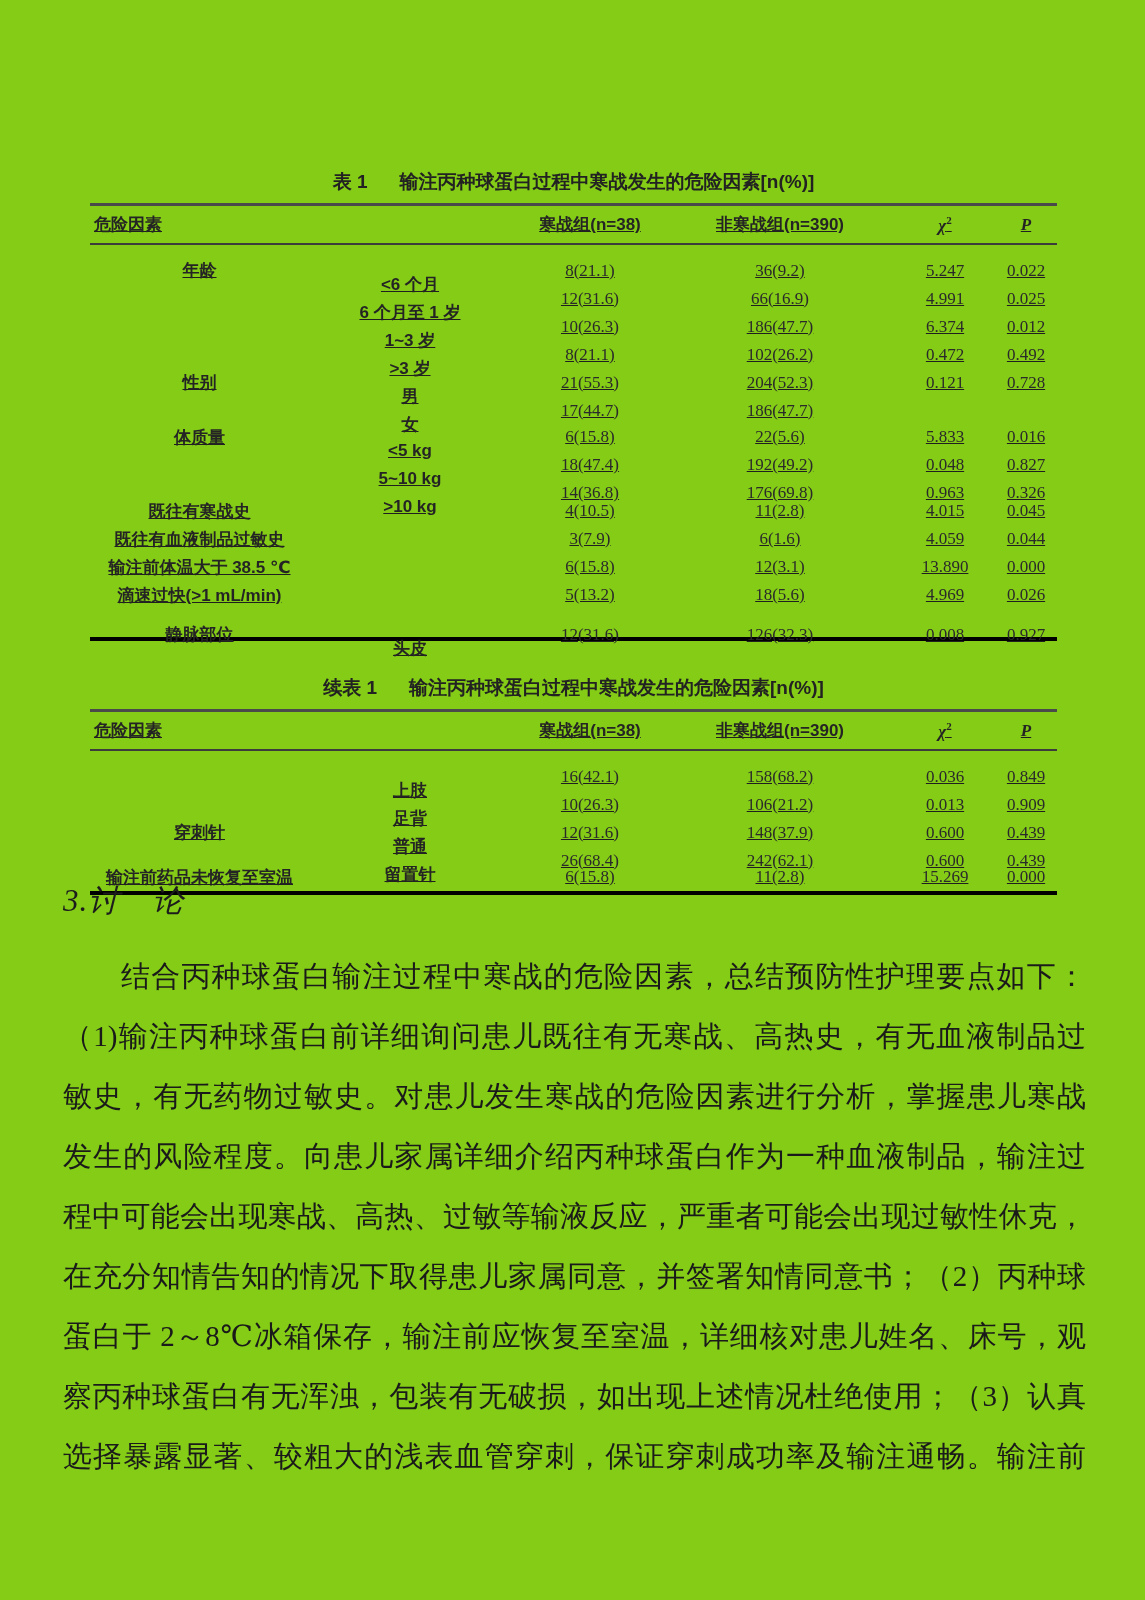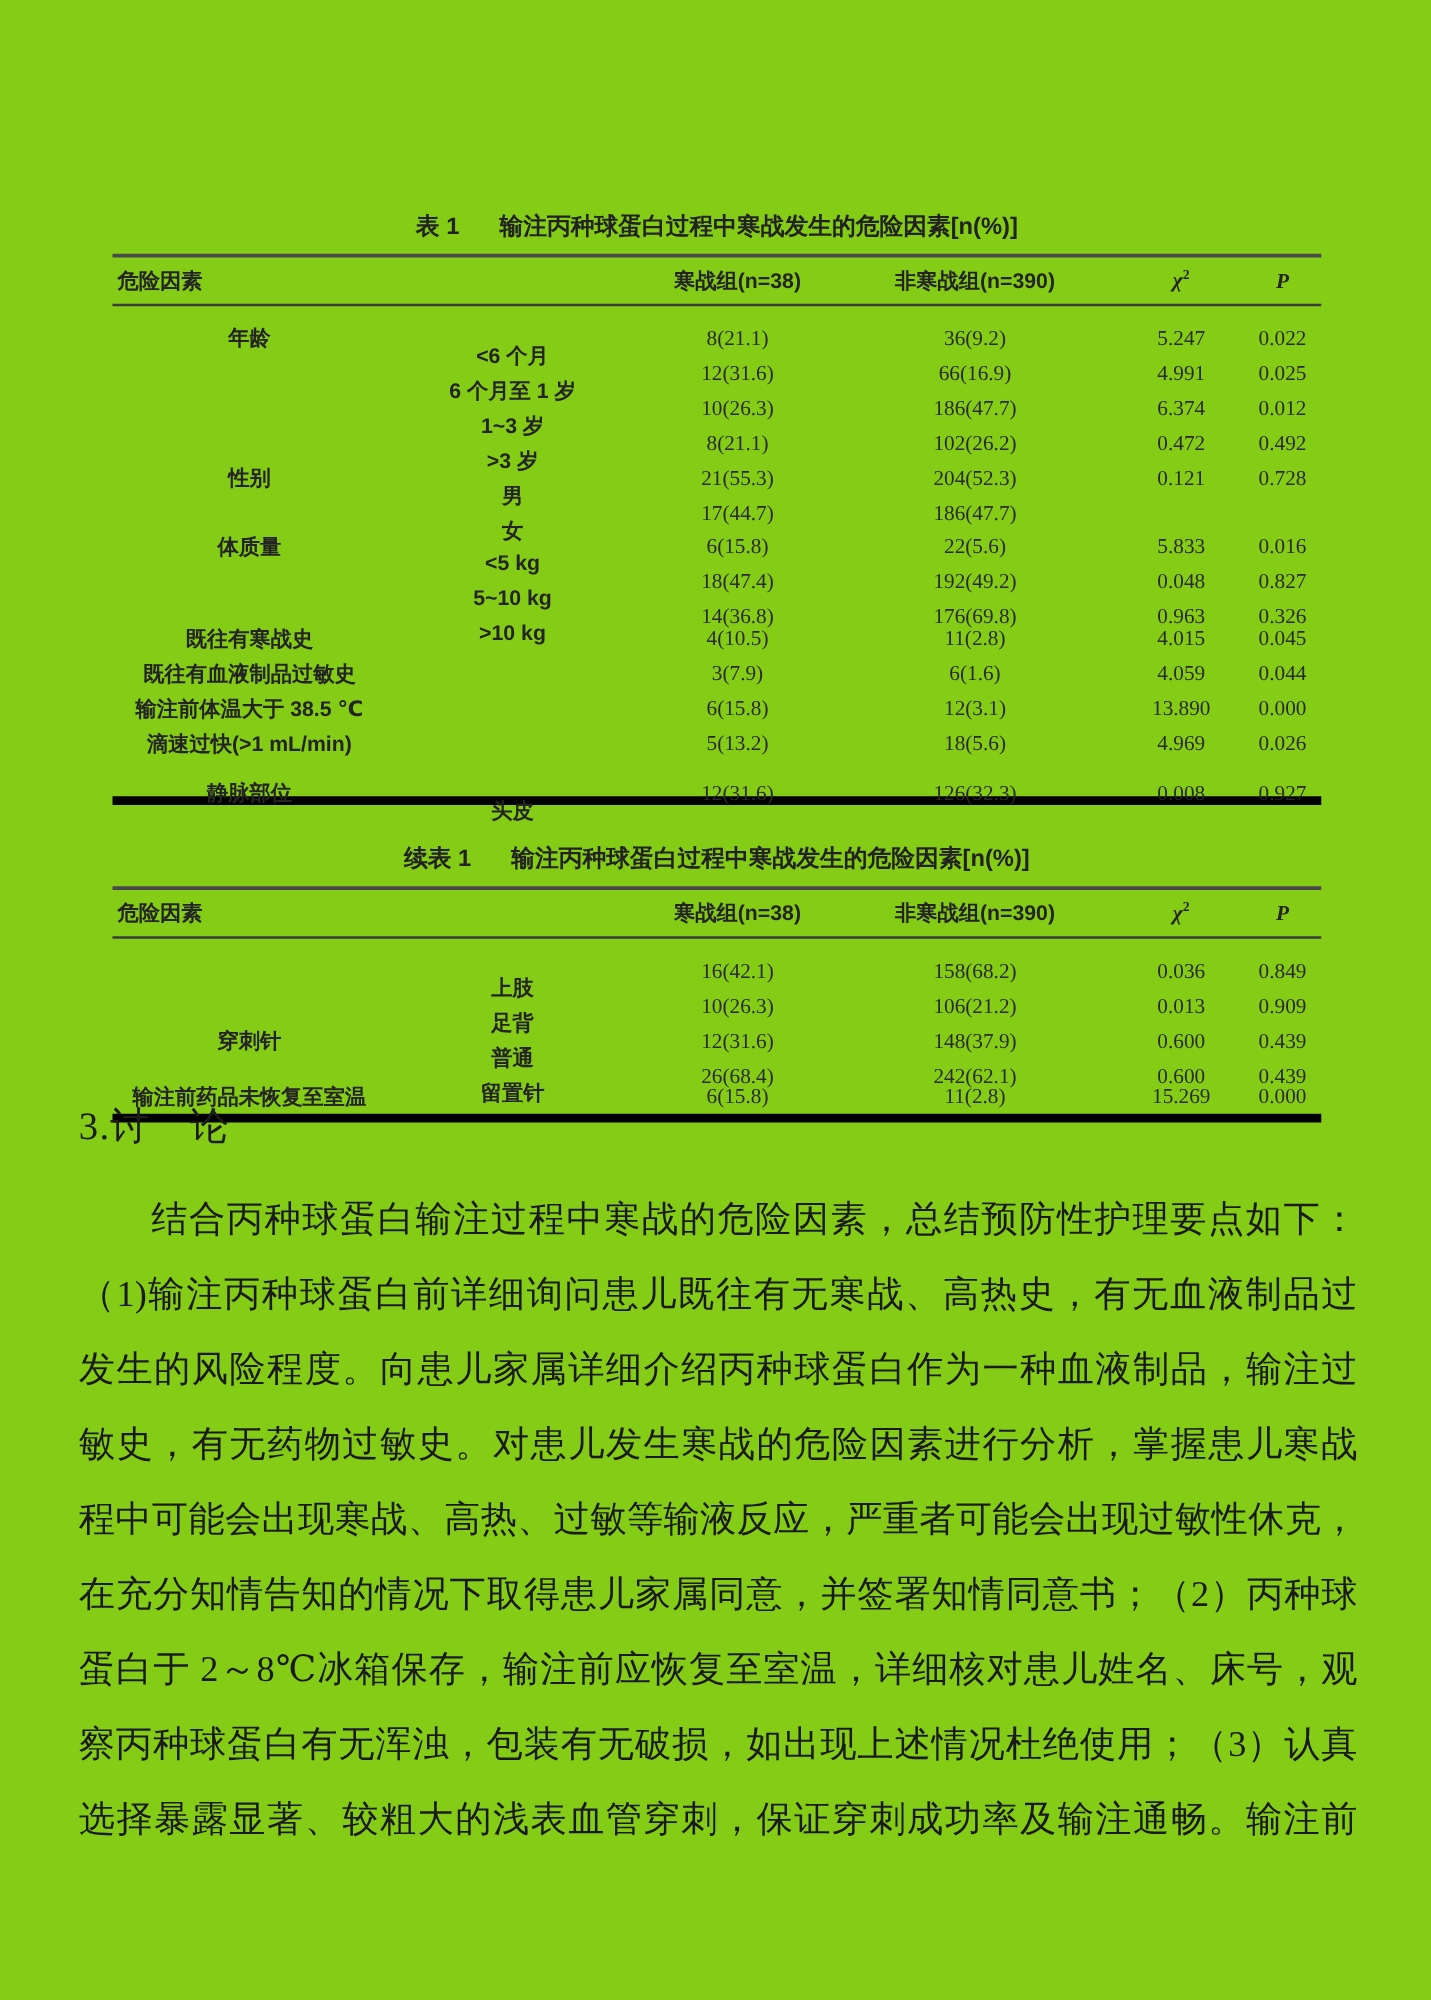--- a/index.html
+++ b/index.html
@@ -20,21 +20,22 @@
   .tbl-caption{
     text-align:center;
     font-family:"Liberation Sans","DejaVu Sans",sans-serif;
     font-weight:bold;font-size:19px;line-height:24px;
     margin-bottom:9px;color:#222;
   }
   .tbl-caption .cap-label{margin-right:32px;}
 
   .tbl{
     border-top:3px solid #4a4a4a;
-    border-bottom:7px solid #000000;
+    border-bottom:4px solid #000000;
+    text-decoration:underline;
   }
   .thead,.tr{
     display:grid;
     grid-template-columns:215px 210px 150px 230px 100px 62px;
     align-items:center;
   }
   .thead{
     height:37px;
     border-bottom:2px solid #3c3c3c;
     font-family:"Liberation Sans","DejaVu Sans",sans-serif;
@@ -63,21 +64,21 @@
   .td.num{
     text-align:center;
     font-family:"Liberation Serif","DejaVu Serif",serif;
     color:#2a2a2a;
   }
 
   
   .discussion{position:absolute;left:63px;top:880px;width:1023px;}
   .disc-heading{
     font-size:31px;line-height:42px;color:#1c1c1c;
-    margin-bottom:24px;letter-spacing:1px;
+    margin-bottom:24px;letter-spacing:1px;font-style:italic;
   }
   .disc-line{
     font-size:29px;line-height:60px;height:60px;
     color:#1a1a1a;
     text-align:justify;text-align-last:justify;
     white-space:nowrap;
   }
   .disc-line.first{text-indent:2em;}
 </style>
 </head>
@@ -266,22 +267,22 @@
           <div class="td num">15.269</div>
           <div class="td num">0.000</div>
         </div>
     </div>
   </div>
 
   <div class="discussion">
     <div class="disc-heading">3.讨　论</div>
     <div class="disc-line first">结合丙种球蛋白输注过程中寒战的危险因素，总结预防性护理要点如下：</div>
     <div class="disc-line">（1)输注丙种球蛋白前详细询问患儿既往有无寒战、高热史，有无血液制品过</div>
+    <div class="disc-line">敏史，有无药物过敏史。对患儿发生寒战的危险因素进行分析，掌握患儿寒战</div>
     <div class="disc-line">发生的风险程度。向患儿家属详细介绍丙种球蛋白作为一种血液制品，输注过</div>
-    <div class="disc-line">敏史，有无药物过敏史。对患儿发生寒战的危险因素进行分析，掌握患儿寒战</div>
     <div class="disc-line">程中可能会出现寒战、高热、过敏等输液反应，严重者可能会出现过敏性休克，</div>
     <div class="disc-line">在充分知情告知的情况下取得患儿家属同意，并签署知情同意书；（2）丙种球</div>
     <div class="disc-line">蛋白于 2～8℃冰箱保存，输注前应恢复至室温，详细核对患儿姓名、床号，观</div>
     <div class="disc-line">察丙种球蛋白有无浑浊，包装有无破损，如出现上述情况杜绝使用；（3）认真</div>
     <div class="disc-line">选择暴露显著、较粗大的浅表血管穿刺，保证穿刺成功率及输注通畅。输注前</div>
   </div>
 
 </div>
 
 </body></html>

